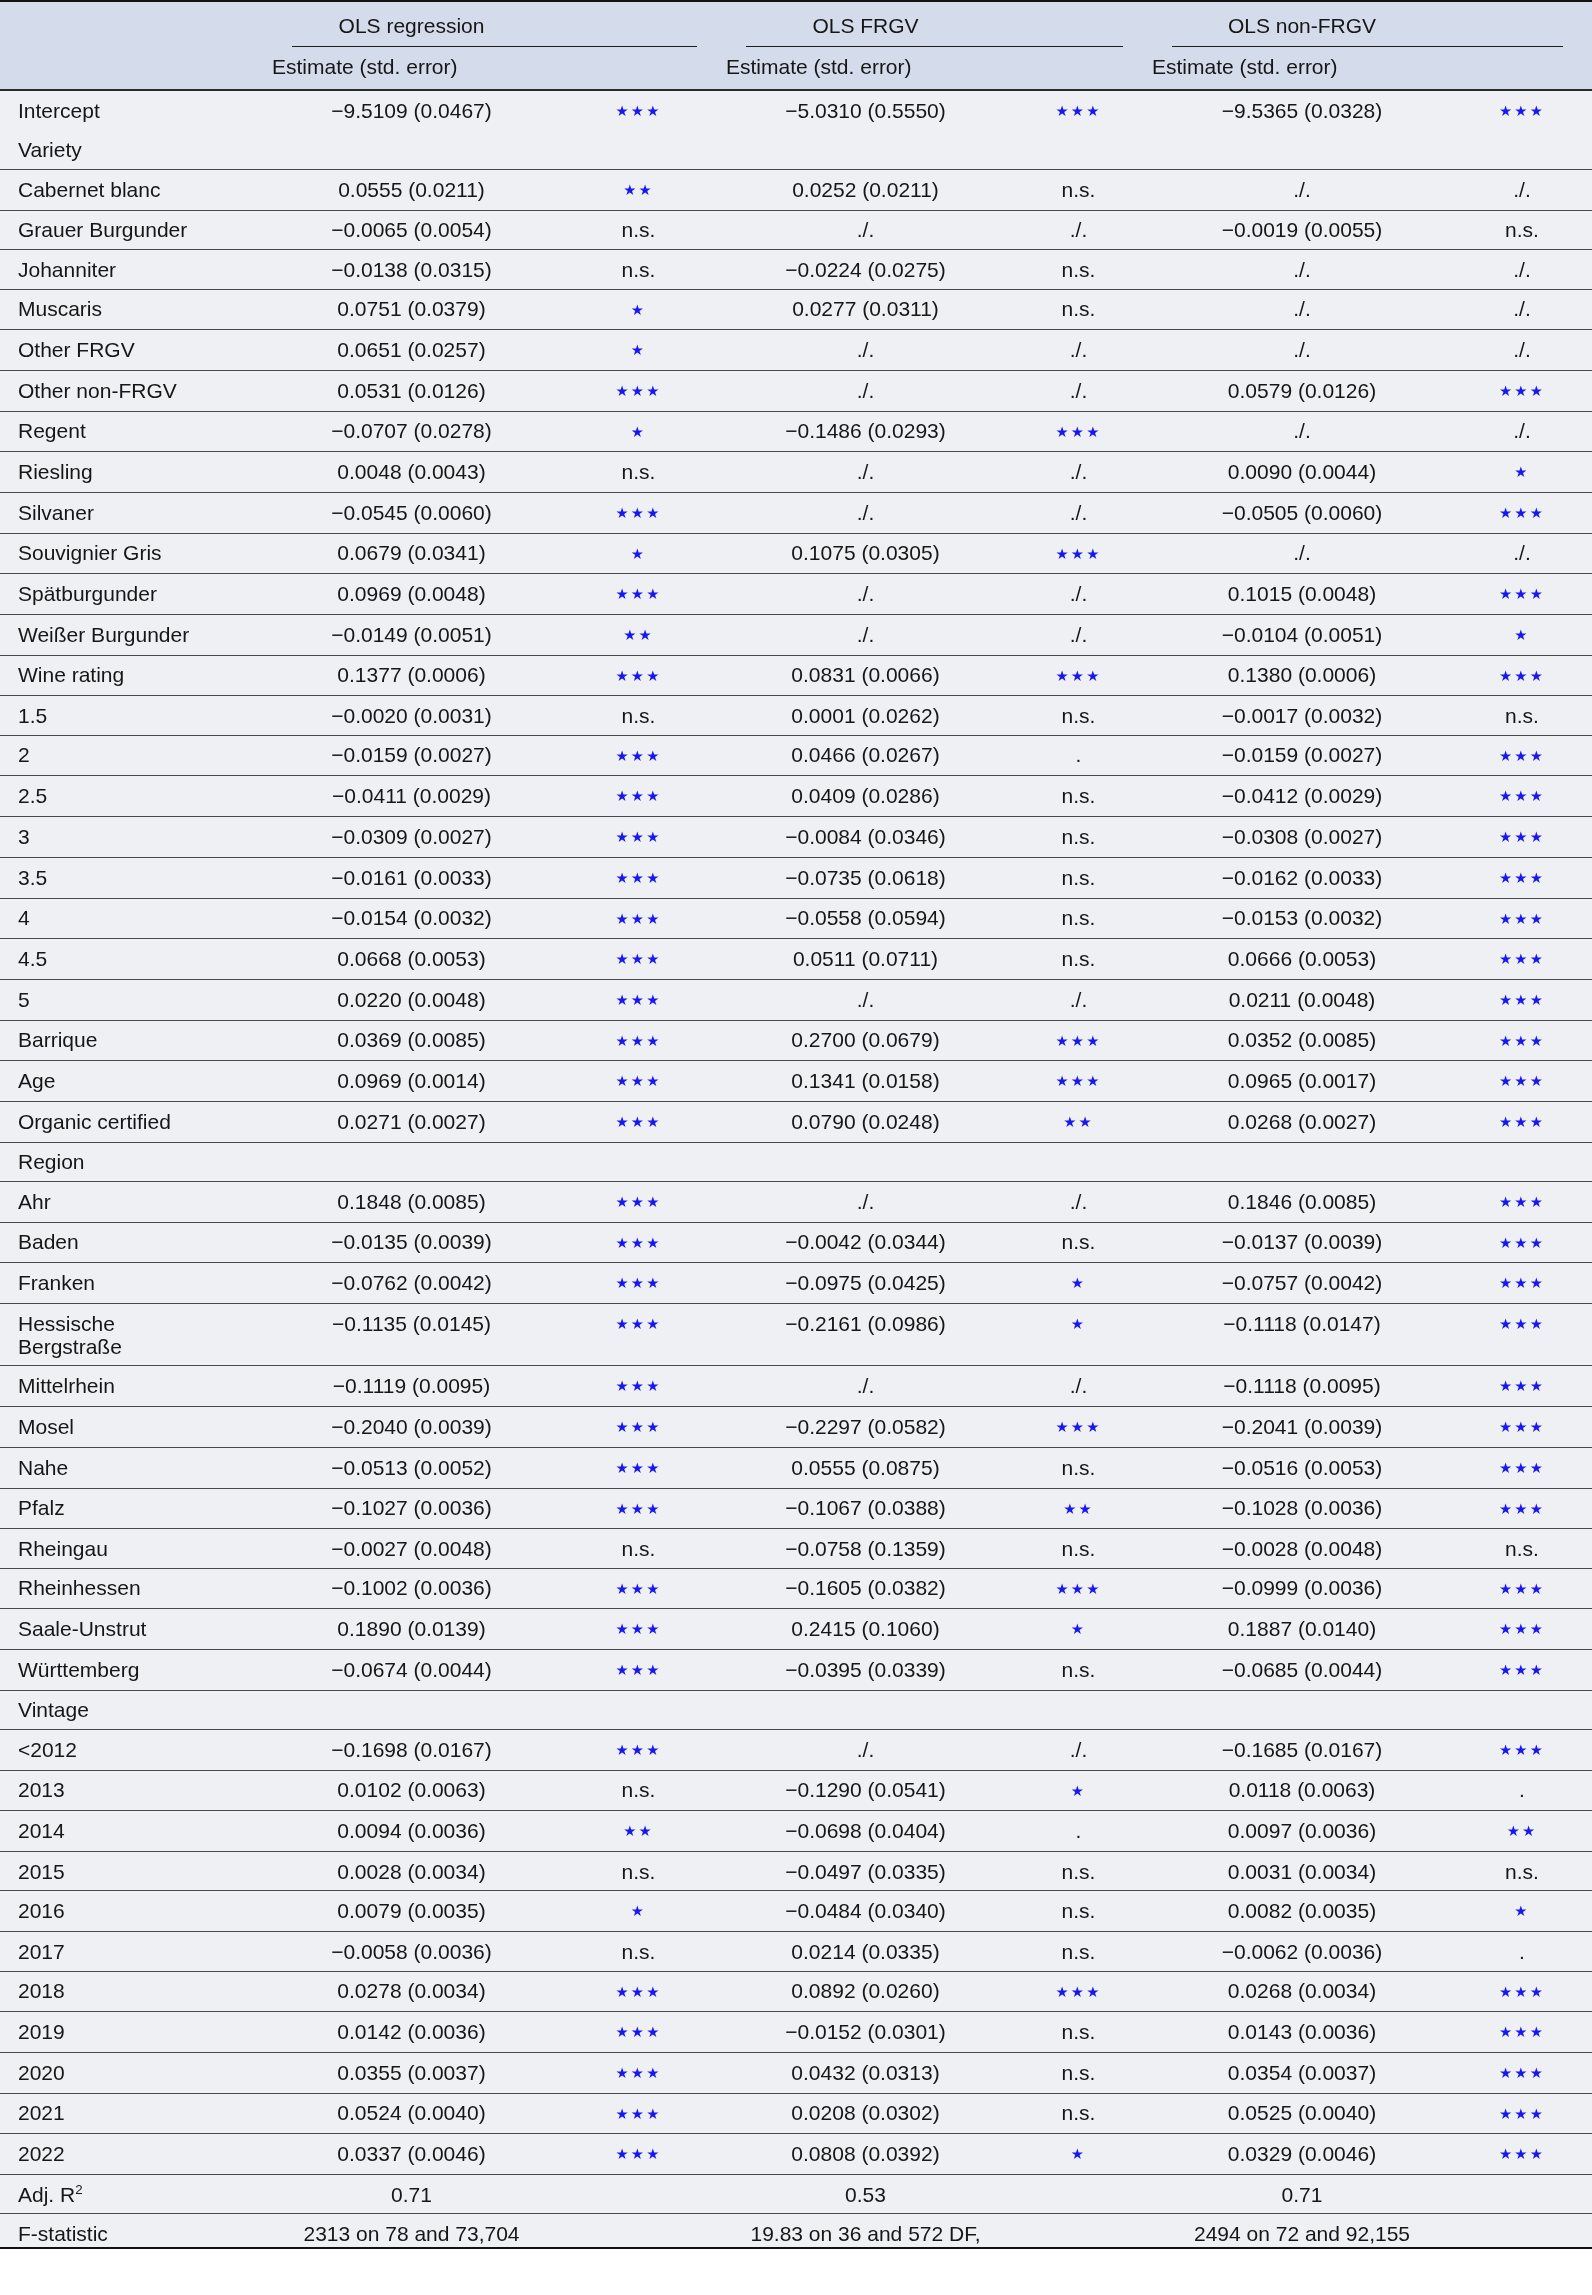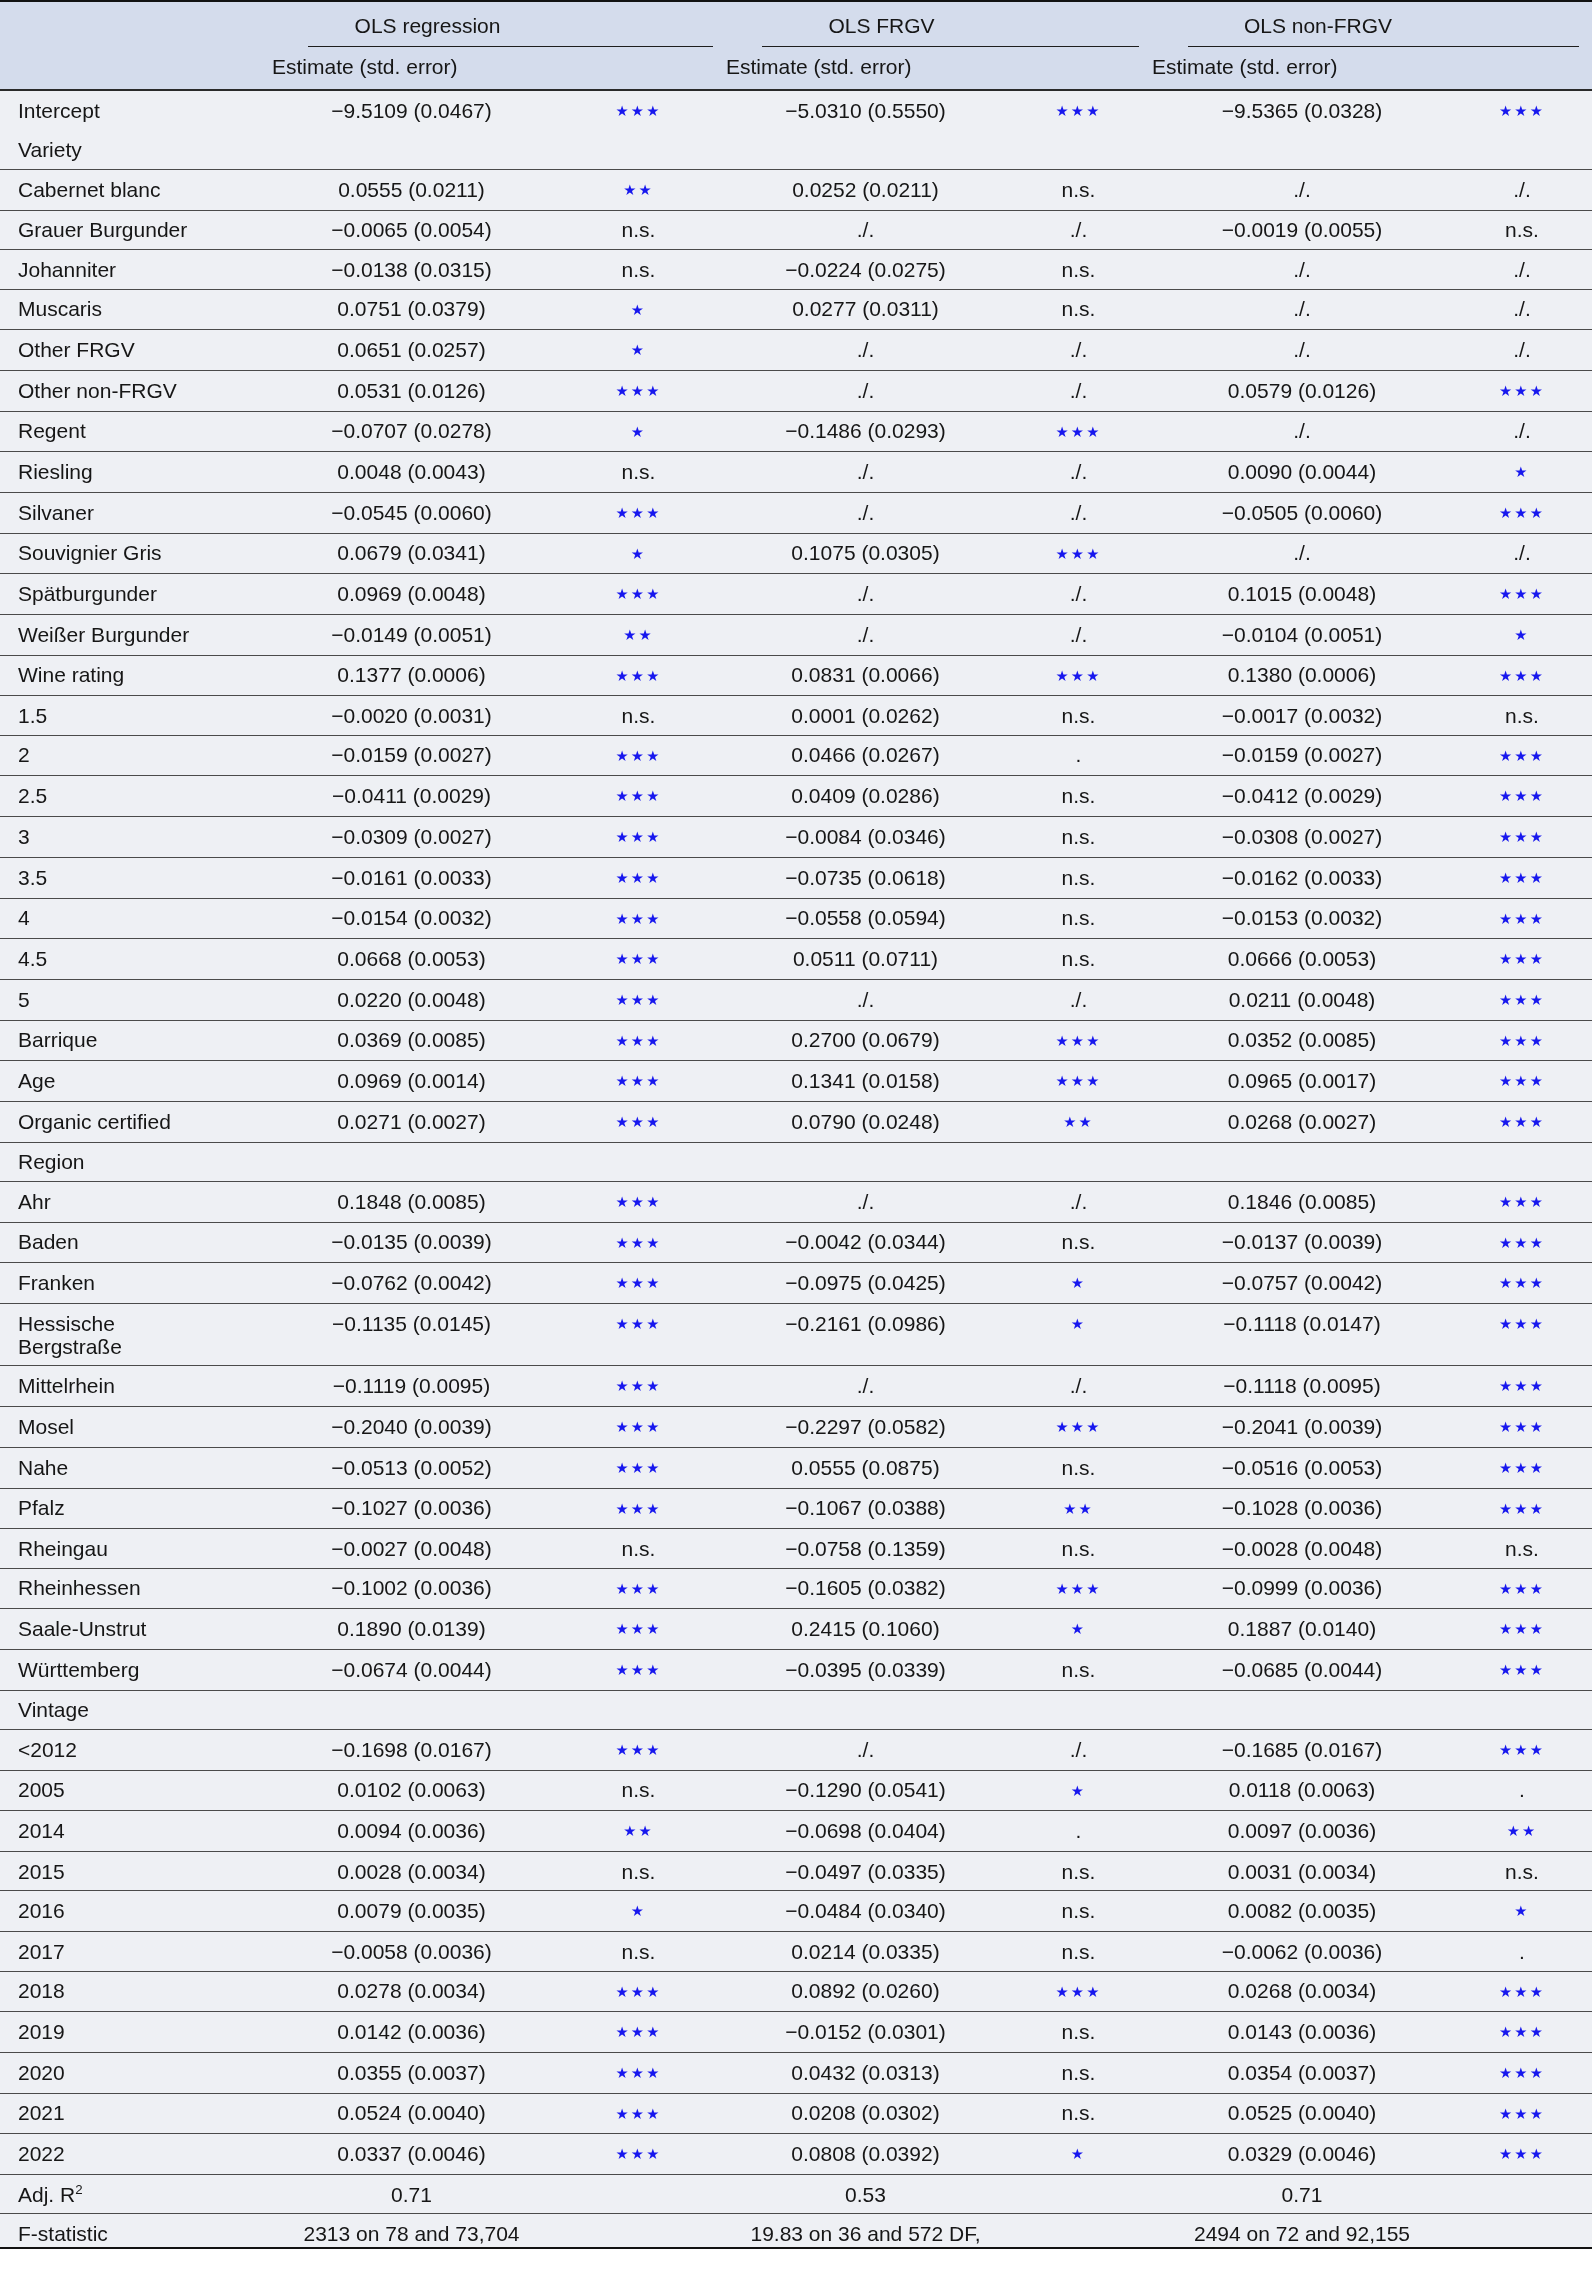--- a/index.html
+++ b/index.html
@@ -14,21 +14,21 @@
   body{width:1593px;}
   .table{
     width:1593px;
     font-family:"Liberation Sans","DejaVu Sans",sans-serif;
     color:var(--ink);
     border-top:2.8px solid var(--heavy);
     border-bottom:2.8px solid var(--heavy);
     box-sizing:border-box;
   }
   .thead{background:var(--header-bg);border-bottom:2.1px solid #2a2a2a;}
-  .hrow1{display:grid;grid-template-columns:272px 454px 426px 440px;height:45px;padding-left:16px;}
+  .hrow1{display:grid;grid-template-columns:272px 454px 426px 440px;height:45px;}
   .group{position:relative;display:grid;}
   .group.g1{grid-template-columns:279px 175px;}
   .group.g2{grid-template-columns:279px 147px;}
   .group.g3{grid-template-columns:300px 140px;}
   .gtitle{grid-column:1;align-self:center;text-align:center;font-size:21px;padding-top:2.8px;}
   .grule{position:absolute;left:19.6px;right:29px;bottom:0;height:1.4px;background:#1e1e1e;}
   .hrow2{display:grid;grid-template-columns:272px 279px 175px 279px 147px 300px 140px;height:42px;}
   .sub{font-size:21px;align-self:center;padding-bottom:1.4px;}
   .row{
     display:grid;
@@ -426,21 +426,21 @@
       <div class="row">
         <div class="cell label">&lt;2012</div>
         <div class="cell est">−0.1698 (0.0167)</div>
         <div class="cell sig stars">★★★</div>
         <div class="cell est">./.</div>
         <div class="cell sig">./.</div>
         <div class="cell est">−0.1685 (0.0167)</div>
         <div class="cell sig stars">★★★</div>
       </div>
       <div class="row">
-        <div class="cell label">2005</div>
+        <div class="cell label">2013</div>
         <div class="cell est">0.0102 (0.0063)</div>
         <div class="cell sig">n.s.</div>
         <div class="cell est">−0.1290 (0.0541)</div>
         <div class="cell sig stars">★</div>
         <div class="cell est">0.0118 (0.0063)</div>
         <div class="cell sig">.</div>
       </div>
       <div class="row">
         <div class="cell label">2014</div>
         <div class="cell est">0.0094 (0.0036)</div>

